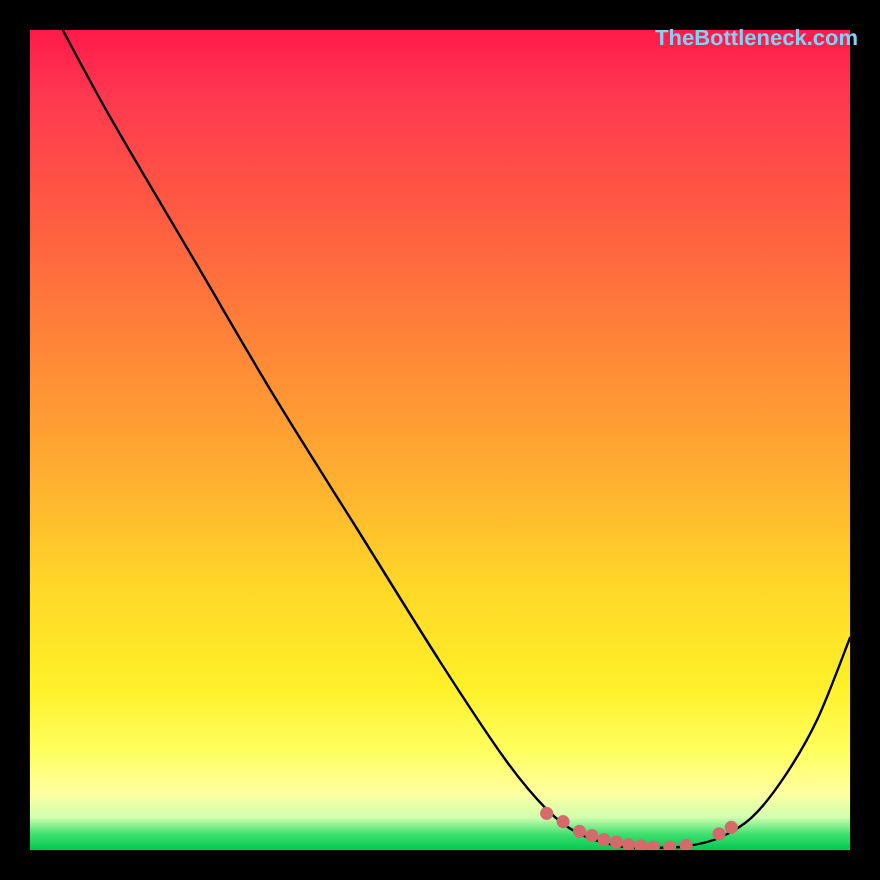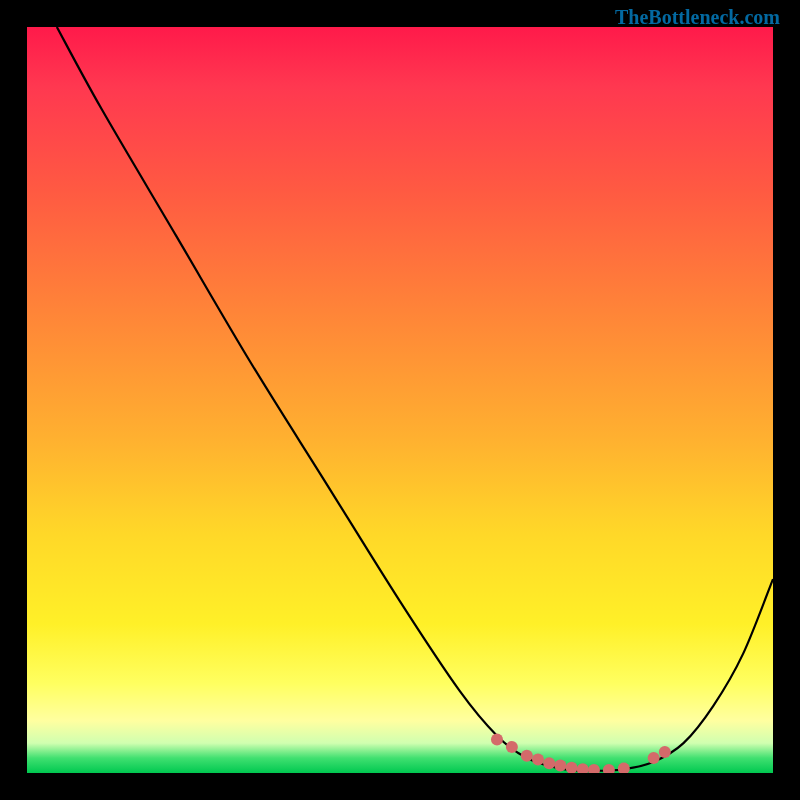--- a/index.html
+++ b/index.html
@@ -6,27 +6,26 @@
     margin: 0;
     padding: 0;
     width: 800px;
     height: 800px;
     background: #000;
     position: relative;
     font-family: Arial, sans-serif;
   }
   .watermark {
     position: absolute;
-    top: 6px;
+    top: 24px;
     right: 20px;
-    color: #0369a1;
+    color: #7dd3fc;
     font-size: 20px;
     font-weight: bold;
     z-index: 10;
-    font-family: Liberation Serif, serif;
   }
   .plot-area {
     position: absolute;
     left: 27px;
     top: 27px;
     width: 746px;
     height: 746px;
     overflow: hidden;
   }
   .gradient-bg {

